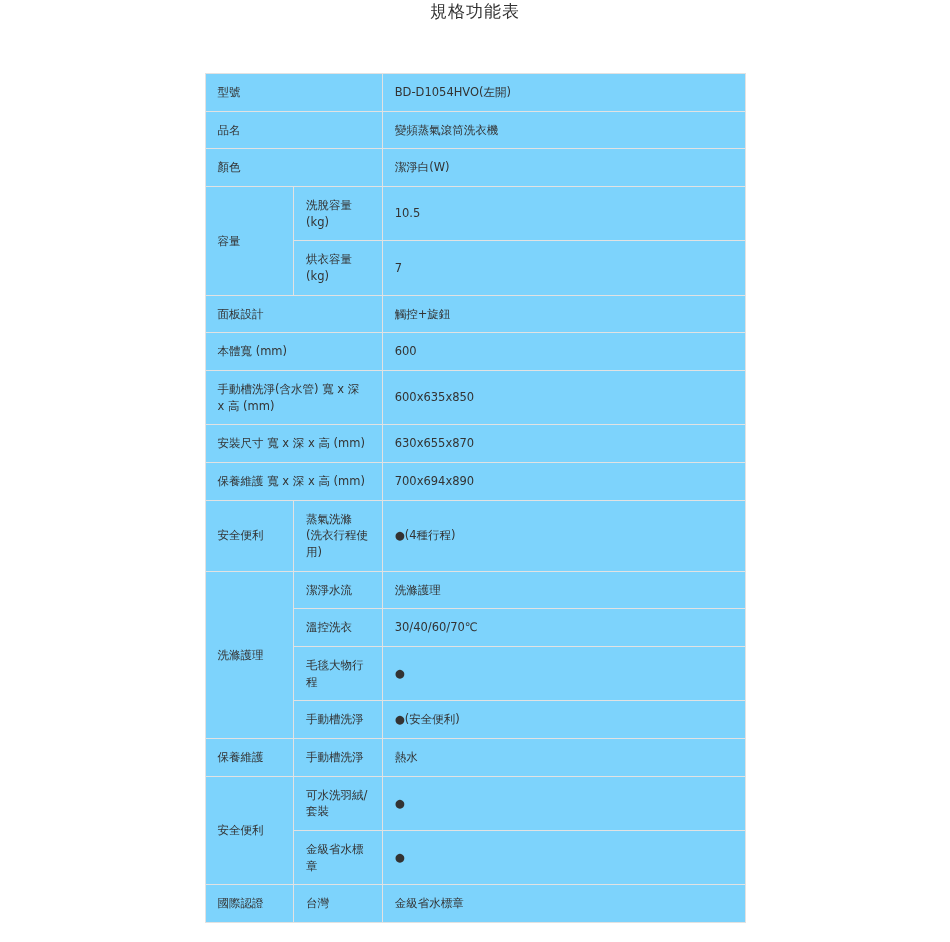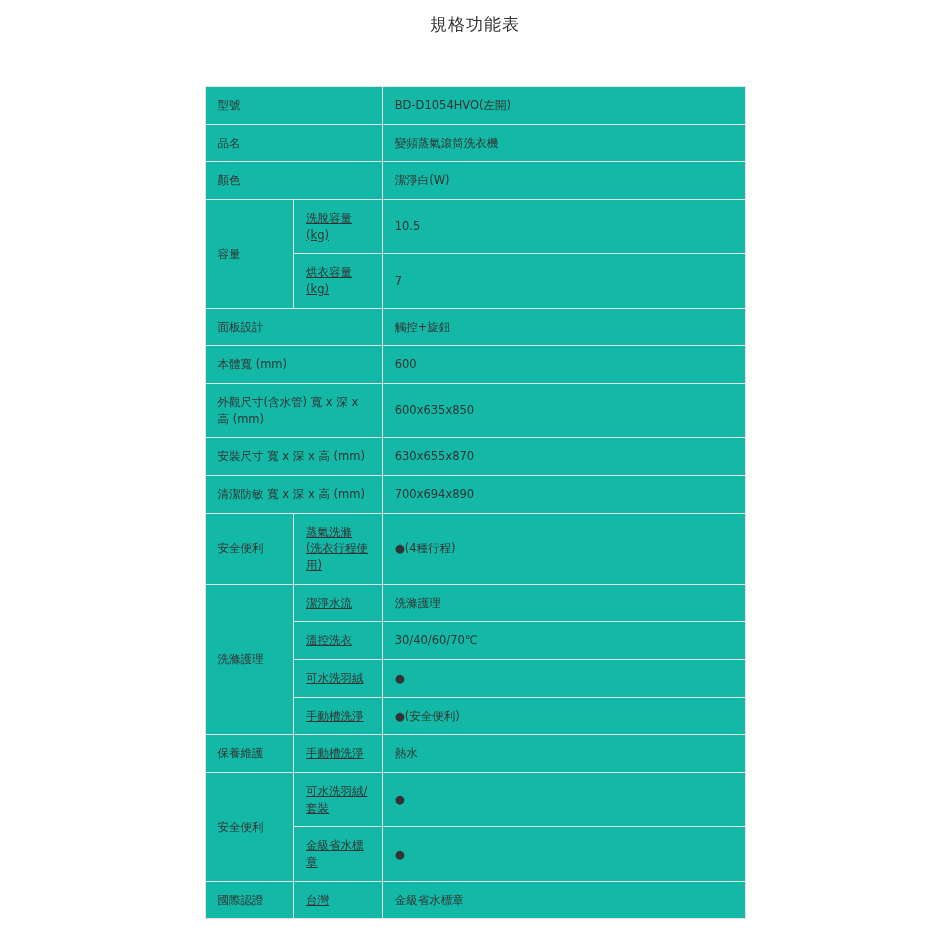--- a/index.html
+++ b/index.html
@@ -19,47 +19,46 @@
     width: 950px;
     height: 942px;
     box-sizing: border-box;
   }
   .title {
     text-align: center;
     font-size: 17px;
     color: #333333;
     letter-spacing: 1px;
     font-weight: normal;
-    margin: 13px;
+    margin: 0;
   }
   .spec-wrap {
     margin: 50px auto 0 auto;
     width: 541px;
   }
   table.spec {
     border-collapse: collapse;
     width: 541px;
     table-layout: fixed;
     font-size: 11.5px;
     color: #333333;
   }
   table.spec td {
     border: 1px solid #e2e2e2;
     padding: 10px 12px;
     vertical-align: middle;
     line-height: 1.45;
-    background: #14b8a6;
+    background: #7dd3fc;
     word-break: break-word;
   }
   td.cat {
     width: 80px;
   }
   td.sub {
     width: 120px;
-    text-decoration: underline;
   }
   td.val {
     width: 190px;
   }
   td.catwide {
     
   }
 </style>
 </head>
 <body>
@@ -94,47 +93,47 @@
           </tr>
           <tr>
             <td class="cat catwide" colspan="2">面板設計</td>
             <td class="val">觸控+旋鈕</td>
           </tr>
           <tr>
             <td class="cat catwide" colspan="2">本體寬 (mm)</td>
             <td class="val">600</td>
           </tr>
           <tr>
-            <td class="cat catwide" colspan="2">外觀尺寸(含水管)  寬 x 深 x 高 (mm)</td>
+            <td class="cat catwide" colspan="2">手動槽洗淨(含水管)  寬 x 深 x 高 (mm)</td>
             <td class="val">600x635x850</td>
           </tr>
           <tr>
             <td class="cat catwide" colspan="2">安裝尺寸 寬 x 深 x 高 (mm)</td>
             <td class="val">630x655x870</td>
           </tr>
           <tr>
-            <td class="cat catwide" colspan="2">清潔防敏 寬 x 深 x 高 (mm)</td>
+            <td class="cat catwide" colspan="2">保養維護 寬 x 深 x 高 (mm)</td>
             <td class="val">700x694x890</td>
           </tr>
           <tr>
             <td class="cat">安全便利</td>
             <td class="sub">蒸氣洗滌 (洗衣行程使用)</td>
             <td class="val">●(4種行程)</td>
           </tr>
           <tr>
             <td class="cat" rowspan="4">洗滌護理</td>
             <td class="sub">潔淨水流</td>
             <td class="val">洗滌護理</td>
           </tr>
           <tr>
             <td class="sub">溫控洗衣</td>
             <td class="val">30/40/60/70℃</td>
           </tr>
           <tr>
-            <td class="sub">可水洗羽絨</td>
+            <td class="sub">毛毯大物行程</td>
             <td class="val">●</td>
           </tr>
           <tr>
             <td class="sub">手動槽洗淨</td>
             <td class="val">●(安全便利)</td>
           </tr>
           <tr>
             <td class="cat">保養維護</td>
             <td class="sub">手動槽洗淨</td>
             <td class="val">熱水</td>

